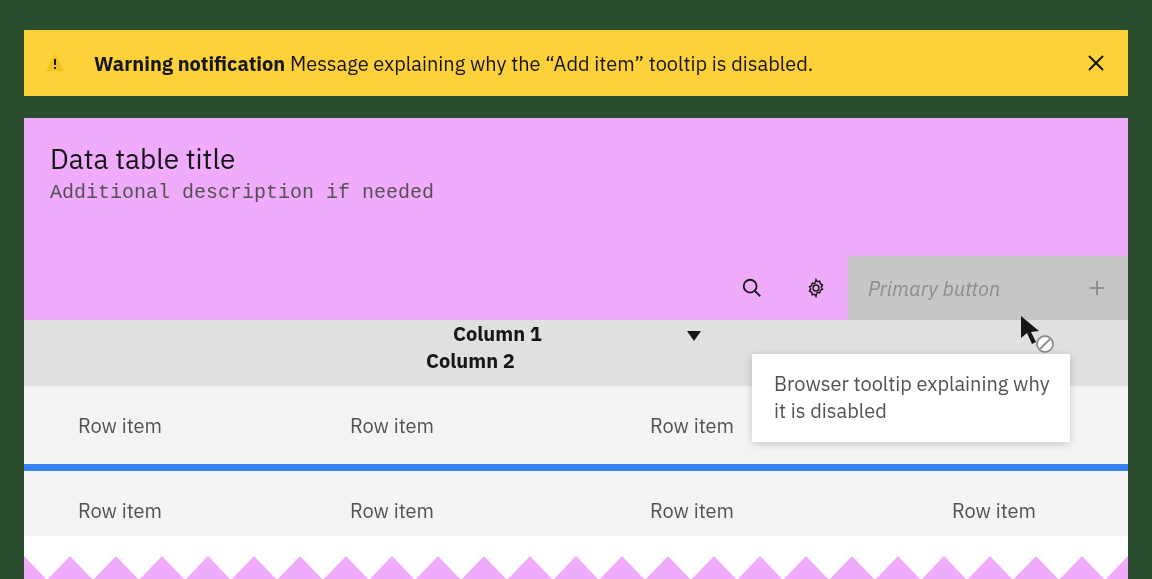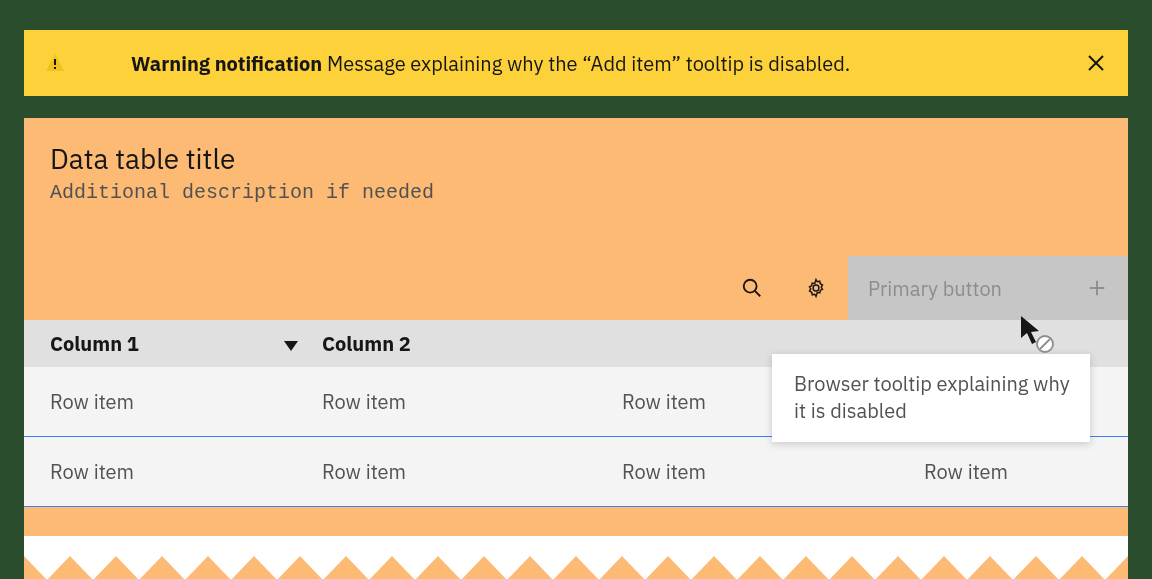--- a/index.html
+++ b/index.html
@@ -24,36 +24,36 @@
     align-items: center;
     padding: 0 20px 0 12px;
   }
   .notif-icon {
     width: 22px; height: 22px;
     display:flex;align-items:center;justify-content:center;
     margin-right: 28px;
     margin-left: 8px;
   }
   .notif-text { font-size: 20px; color:#161616; }
-  .notif-title { font-weight: 700; margin-left: 37px; }
+  .notif-title { font-weight: 700; }
   .notif-close {
     margin-left: auto;
     width: 24px; height: 24px;
     display:flex;align-items:center;justify-content:center;
     cursor: pointer;
   }
 
   
   .card {
     position: absolute;
     left: 24px;
     right: 24px;
     top: 118px;
     bottom: 0;
-    background: #fdba74;
+    background: #f0abfc;
     overflow: visible;
   }
   .card-header {
     padding: 22px 26px 10px 26px;
   }
   .card-title { font-size: 28px; font-weight: 400; color:#161616; }
   .card-desc  { font-size: 20px; color:#525252; margin-top: 4px; font-family: Liberation Mono, monospace; }
 
   
   .toolbar {
@@ -70,78 +70,81 @@
   }
   .primary-btn {
     width: 280px;
     background: #c6c6c6;
     color: #8d8d8d;
     display:flex;
     align-items:center;
     padding: 8px 20px;
     cursor: not-allowed;
     position: relative;
+    font-style: italic;
   }
   .primary-btn-label { font-size: 20px; }
   .primary-btn-plus {
     margin-left: auto;
     display:flex;align-items:center;justify-content:center;
   }
 
   
   .cursor-overlay {
     position: absolute;
     left: 1017px;
     top: 316px;
     pointer-events:none;
   }
 
   
   .tooltip {
     position: absolute;
-    left: 772px;
+    left: 752px;
     top: 354px;
     width: 318px;
     background: #ffffff;
     box-shadow: 0 2px 8px rgba(0,0,0,0.18);
     padding: 16px 20px 18px 22px;
     font-size: 20px;
     color:#525252;
     line-height: 1.35;
   }
 
   
   .thead {
     display:flex;
-    height: 47px;
+    height: 66px;
     background:#e0e0e0;
     align-items:center;
+    flex-direction:column;
   }
   .th {
     font-size:20px;
     font-weight:700;
     color:#161616;
     display:flex;
     align-items:center;
   }
   .th1 { width: 298px; padding-left: 26px; }
   .th2 { width: 300px; }
   .th3 { width: 302px; }
   .th4 { flex:1; }
   .sort-icon { margin-left: auto; margin-right: 24px; }
 
   
   .trow {
     display:flex;
-    height: 70px;
+    height: 85px;
     align-items:center;
     background:#f4f4f4;
-    border-bottom: 1px solid #3b82f6;
+    border-bottom: 7px solid #3b82f6;
     font-size:20px;
     color:#525252;
+    padding-left:28px;
   }
   .td1 { width: 298px; padding-left:26px; }
   .td2 { width: 300px; }
   .td3 { width: 302px; }
   .td4 { flex:1; }
 
   
   .zigzag {
     position:absolute;
     left:24px; right:24px; bottom:-1px;

